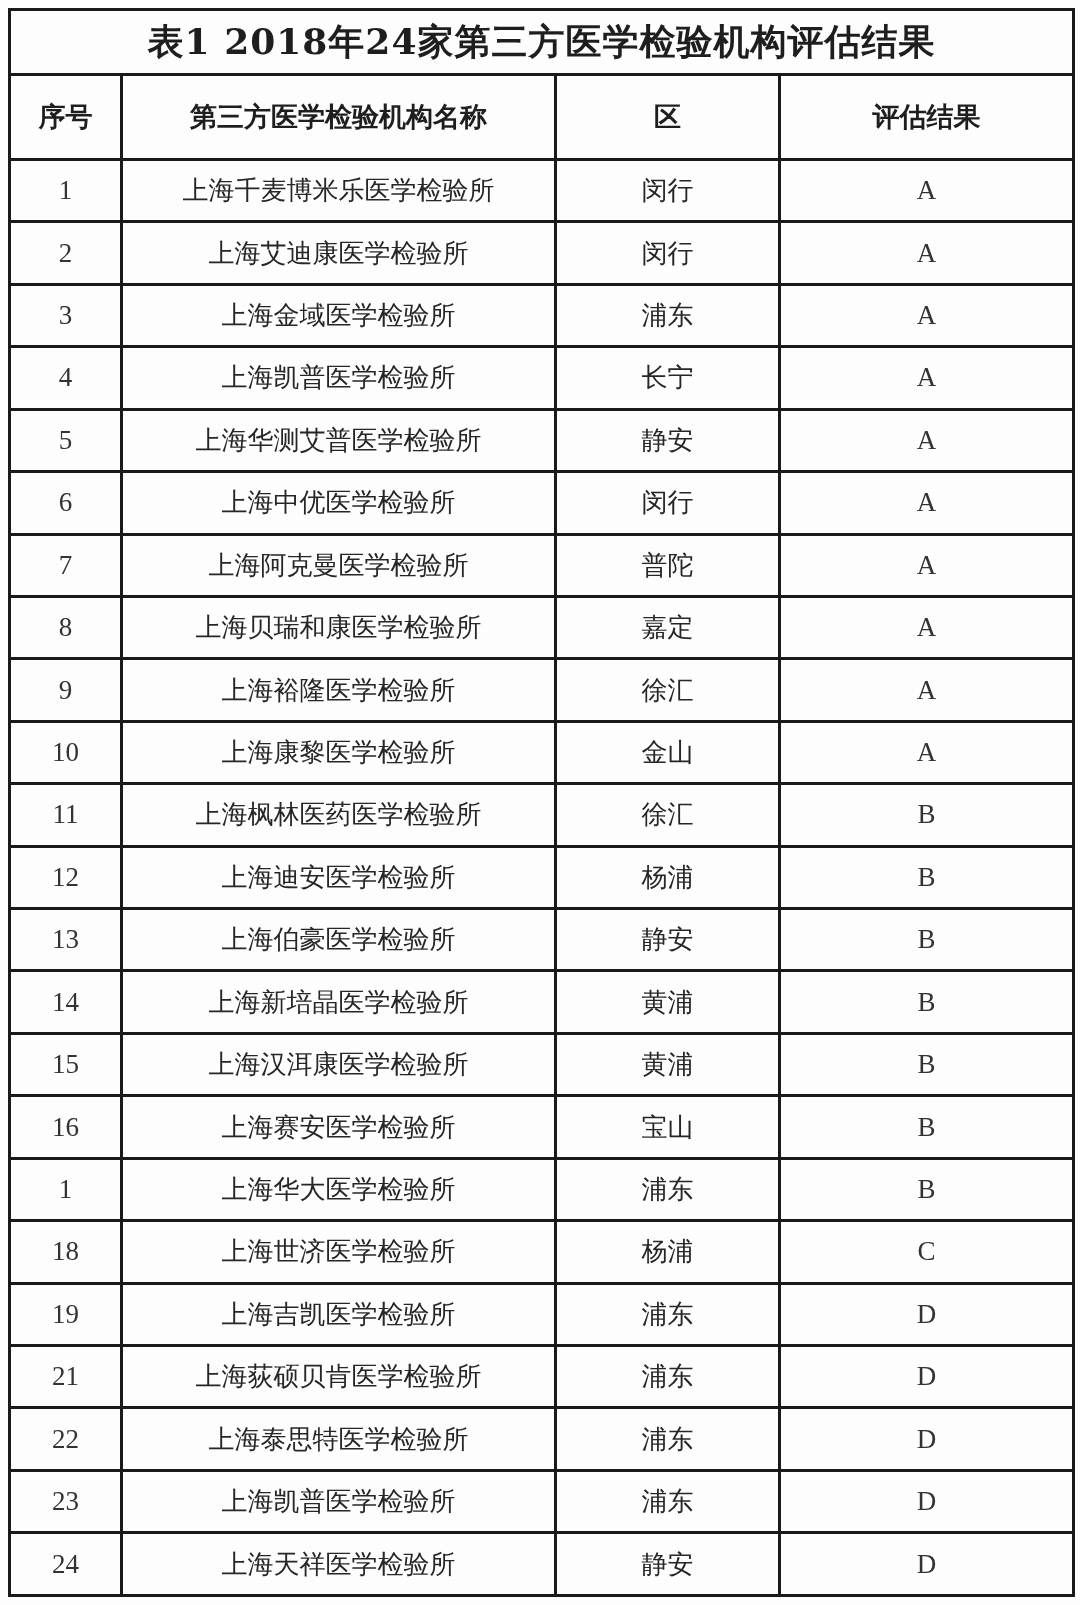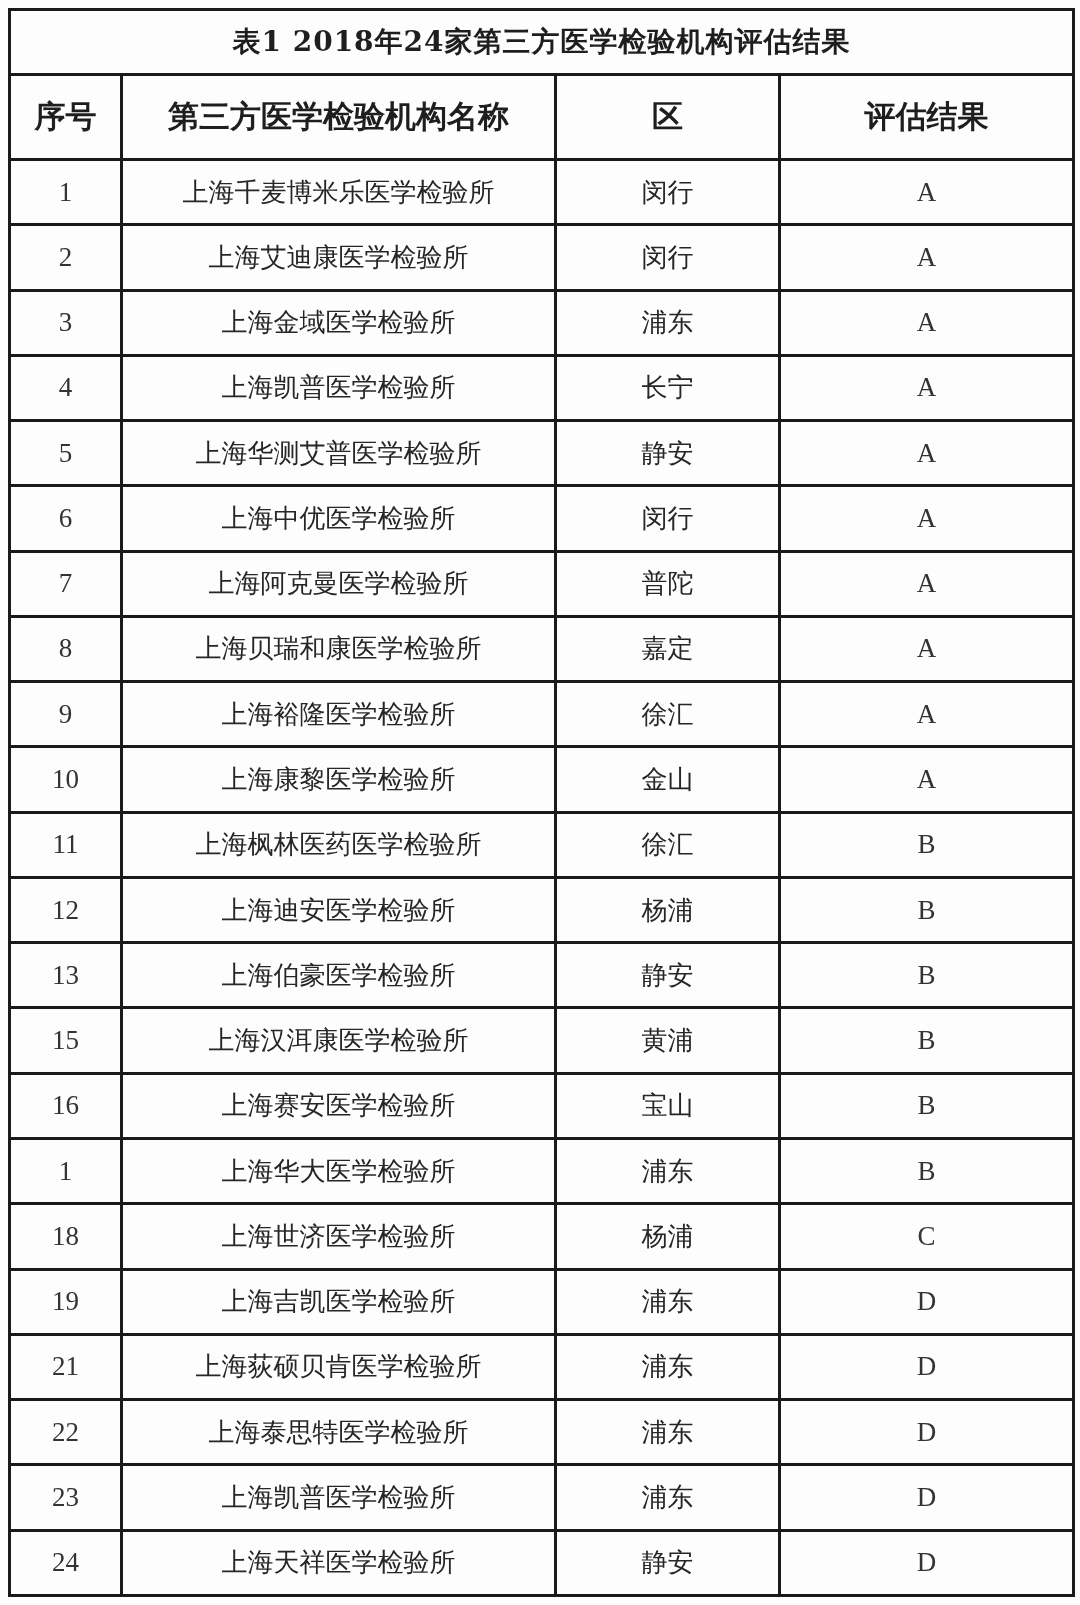--- a/index.html
+++ b/index.html
@@ -25,27 +25,27 @@
   table.eval-table th,
   table.eval-table td {
     border: 3px solid #1a1a1a;
     text-align: center;
     vertical-align: middle;
     padding: 0 4px;
     overflow: hidden;
   }
   tr.title-row th {
     height: 62px;
-    font-size: 28px;
+    font-size: 36px;
     font-weight: bold;
     letter-spacing: 1px;
   }
   tr.header-row th {
     height: 82px;
-    font-size: 31px;
+    font-size: 27px;
     font-weight: bold;
   }
   tr.data-row td {
     font-size: 26px;
     font-weight: normal;
     color: #262626;
   }
   tr.data-row td.num-cell,
   tr.data-row td.grade-cell {
     font-family: "Liberation Serif", "DejaVu Serif", serif;
@@ -160,20 +160,26 @@
     <td class="grade-cell">B</td>
   </tr>
 
   <tr class="data-row">
     <td class="num-cell">13</td>
     <td class="name-cell">上海伯豪医学检验所</td>
     <td class="dist-cell">静安</td>
     <td class="grade-cell">B</td>
   </tr>
 
+  <tr class="data-row">
+    <td class="num-cell">14</td>
+    <td class="name-cell">上海新培晶医学检验所</td>
+    <td class="dist-cell">黄浦</td>
+    <td class="grade-cell">B</td>
+  </tr>
 
   <tr class="data-row">
     <td class="num-cell">15</td>
     <td class="name-cell">上海汉洱康医学检验所</td>
     <td class="dist-cell">黄浦</td>
     <td class="grade-cell">B</td>
   </tr>
 
   <tr class="data-row">
     <td class="num-cell">16</td>

